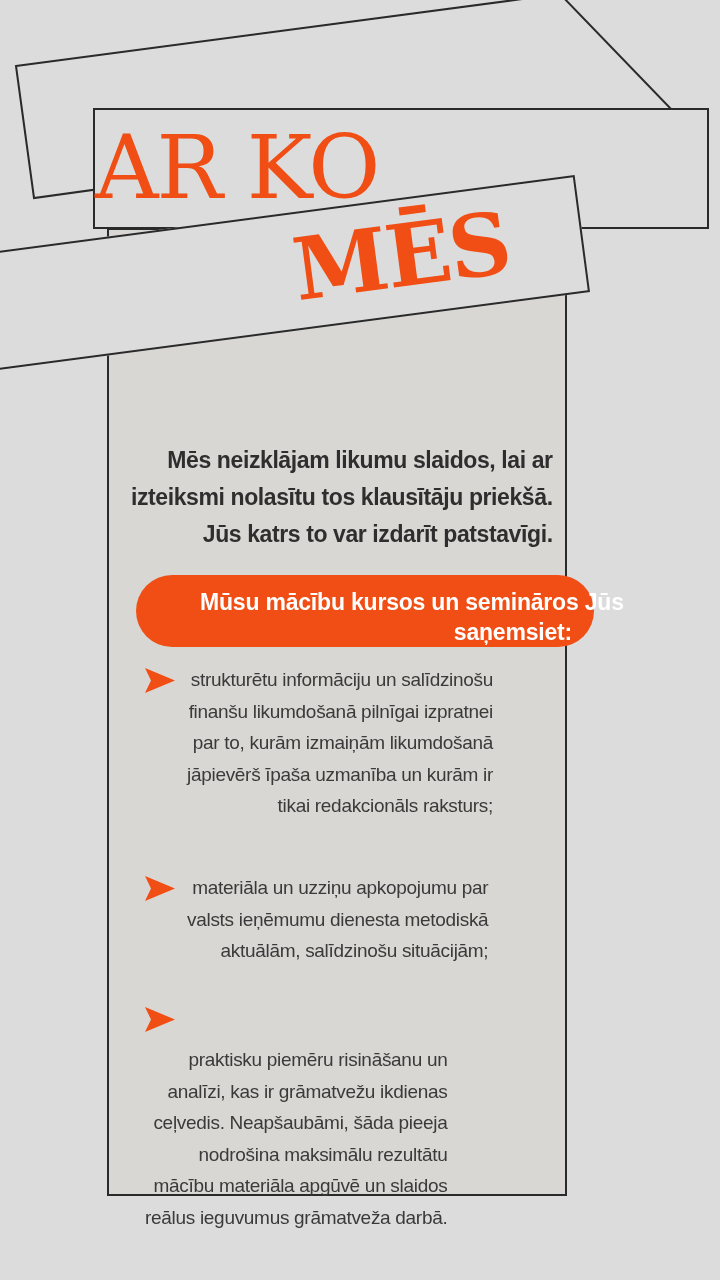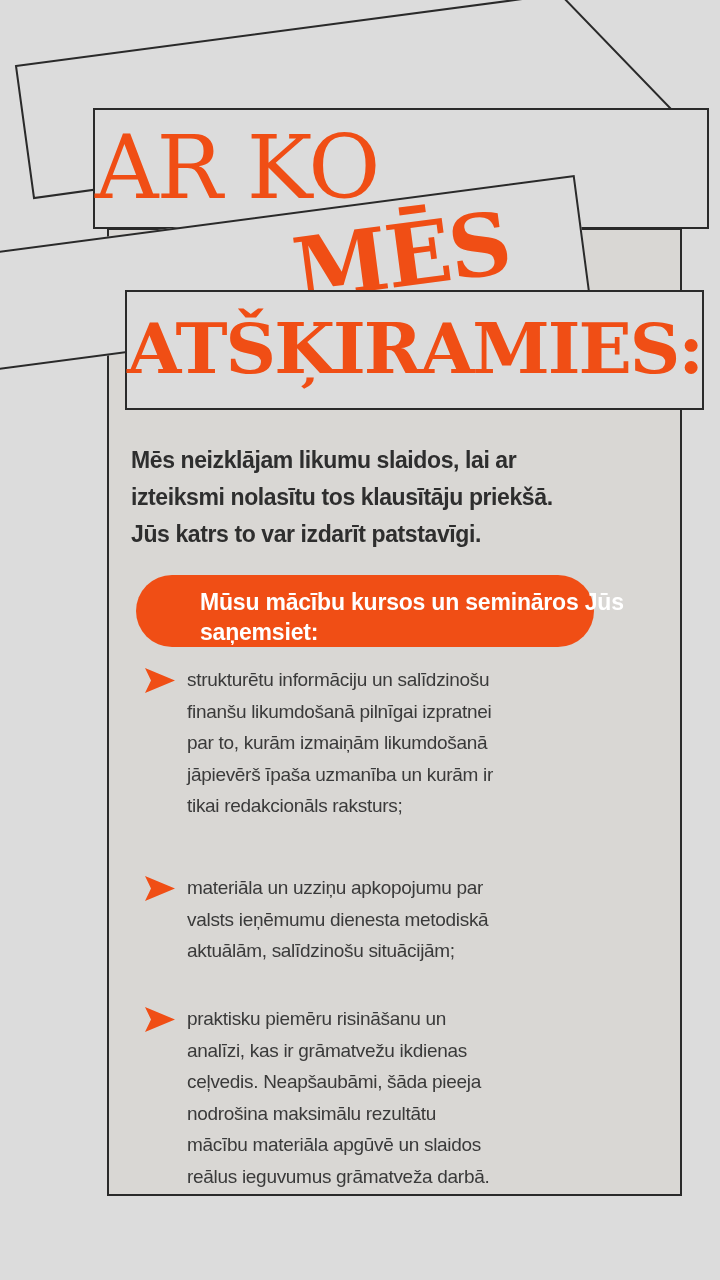--- a/index.html
+++ b/index.html
@@ -8,38 +8,38 @@
   }
   html,body{margin:0;padding:0;}
   body{width:720px;height:1280px;overflow:hidden;background:#bbb;}
   .poster{position:relative;width:720px;height:1280px;overflow:hidden;
           background:var(--background);font-family:"Liberation Sans",sans-serif;}
   .strips{position:absolute;left:0;top:0;z-index:1;}
   .band{position:absolute;background:var(--background);border:2px solid var(--border);box-sizing:border-box;}
   .band-arko{left:93px;top:108px;width:616px;height:121px;z-index:2;}
   .t-arko{font-family:"DejaVu Serif",serif;font-weight:normal;color:var(--accent);
           font-size:88px;line-height:115px;letter-spacing:-2px;white-space:nowrap;}
-  .card{position:absolute;left:107px;top:228px;width:575px;height:968px;z-index:3;
-        background:var(--card);border:2px solid var(--border);box-sizing:border-box;}
+  .card{position:absolute;left:107px;top:228px;width:460px;height:968px;z-index:3;
+        background:var(--card);border:2px solid var(--border);box-sizing:border-box;text-align:right;}
   .band-mes{left:-60px;top:174px;width:650px;height:118px;z-index:4;
             transform:rotate(-7.5deg);transform-origin:100% 100%;}
   .t-mes{font-family:"DejaVu Serif",serif;font-weight:bold;color:var(--accent);
          font-size:86px;line-height:112px;text-align:right;padding-right:72px;letter-spacing:-2px;white-space:nowrap;}
   .band-atsk{left:125px;top:290px;width:579px;height:120px;z-index:5;}
   .t-atsk{font-family:"DejaVu Serif",serif;font-weight:bold;color:var(--accent);
           font-size:70px;line-height:114px;text-align:center;letter-spacing:-2px;white-space:nowrap;}
   .intro{position:absolute;left:22px;top:212px;color:var(--text);
          font-size:23px;font-weight:bold;line-height:37px;letter-spacing:-0.4px;}
   .intro div{white-space:nowrap;}
   .pill{position:absolute;left:27px;top:345px;width:458px;height:72px;border-radius:36px;
         background:var(--accent);box-sizing:border-box;padding:12px 22px 0 24px;}
   .pill-text{color:var(--pill-text);font-size:23px;font-weight:bold;line-height:30px;letter-spacing:-0.2px;margin-left:40px;}
   .pill-text div{white-space:nowrap;}
   .bullet{position:absolute;left:36px;display:flex;gap:12px;}
-  .b1{top:434px;} .b2{top:642px;} .b3{top:773px;}
+  .b1{top:434px;} .b2{top:642px;} .b3{top:773px;flex-direction:column;}
   .arrow{flex:none;width:30px;height:25px;margin-top:4px;background:var(--accent);
          clip-path:polygon(0 0,100% 50%,0 100%,20% 50%);}
   .btext{color:var(--bullet-text);font-size:19px;line-height:31.5px;letter-spacing:-0.3px;}
   .btext div{white-space:nowrap;}
 </style>
 </head>
 <body>
 
 <div class="poster">
 
@@ -95,17 +95,14 @@
           <div>mācību materiāla apgūvē un slaidos</div>
           <div>reālus ieguvumus grāmatveža darbā.</div>
         </div>
     </div>
   </div>
 
   <div class="band band-mes">
     <div class="t-mes">MĒS</div>
   </div>
 
-  <div class="band band-atsk">
-    <div class="t-atsk">ATŠĶIRAMIES:</div>
-  </div>
 
 </div>
 
 </body></html>

